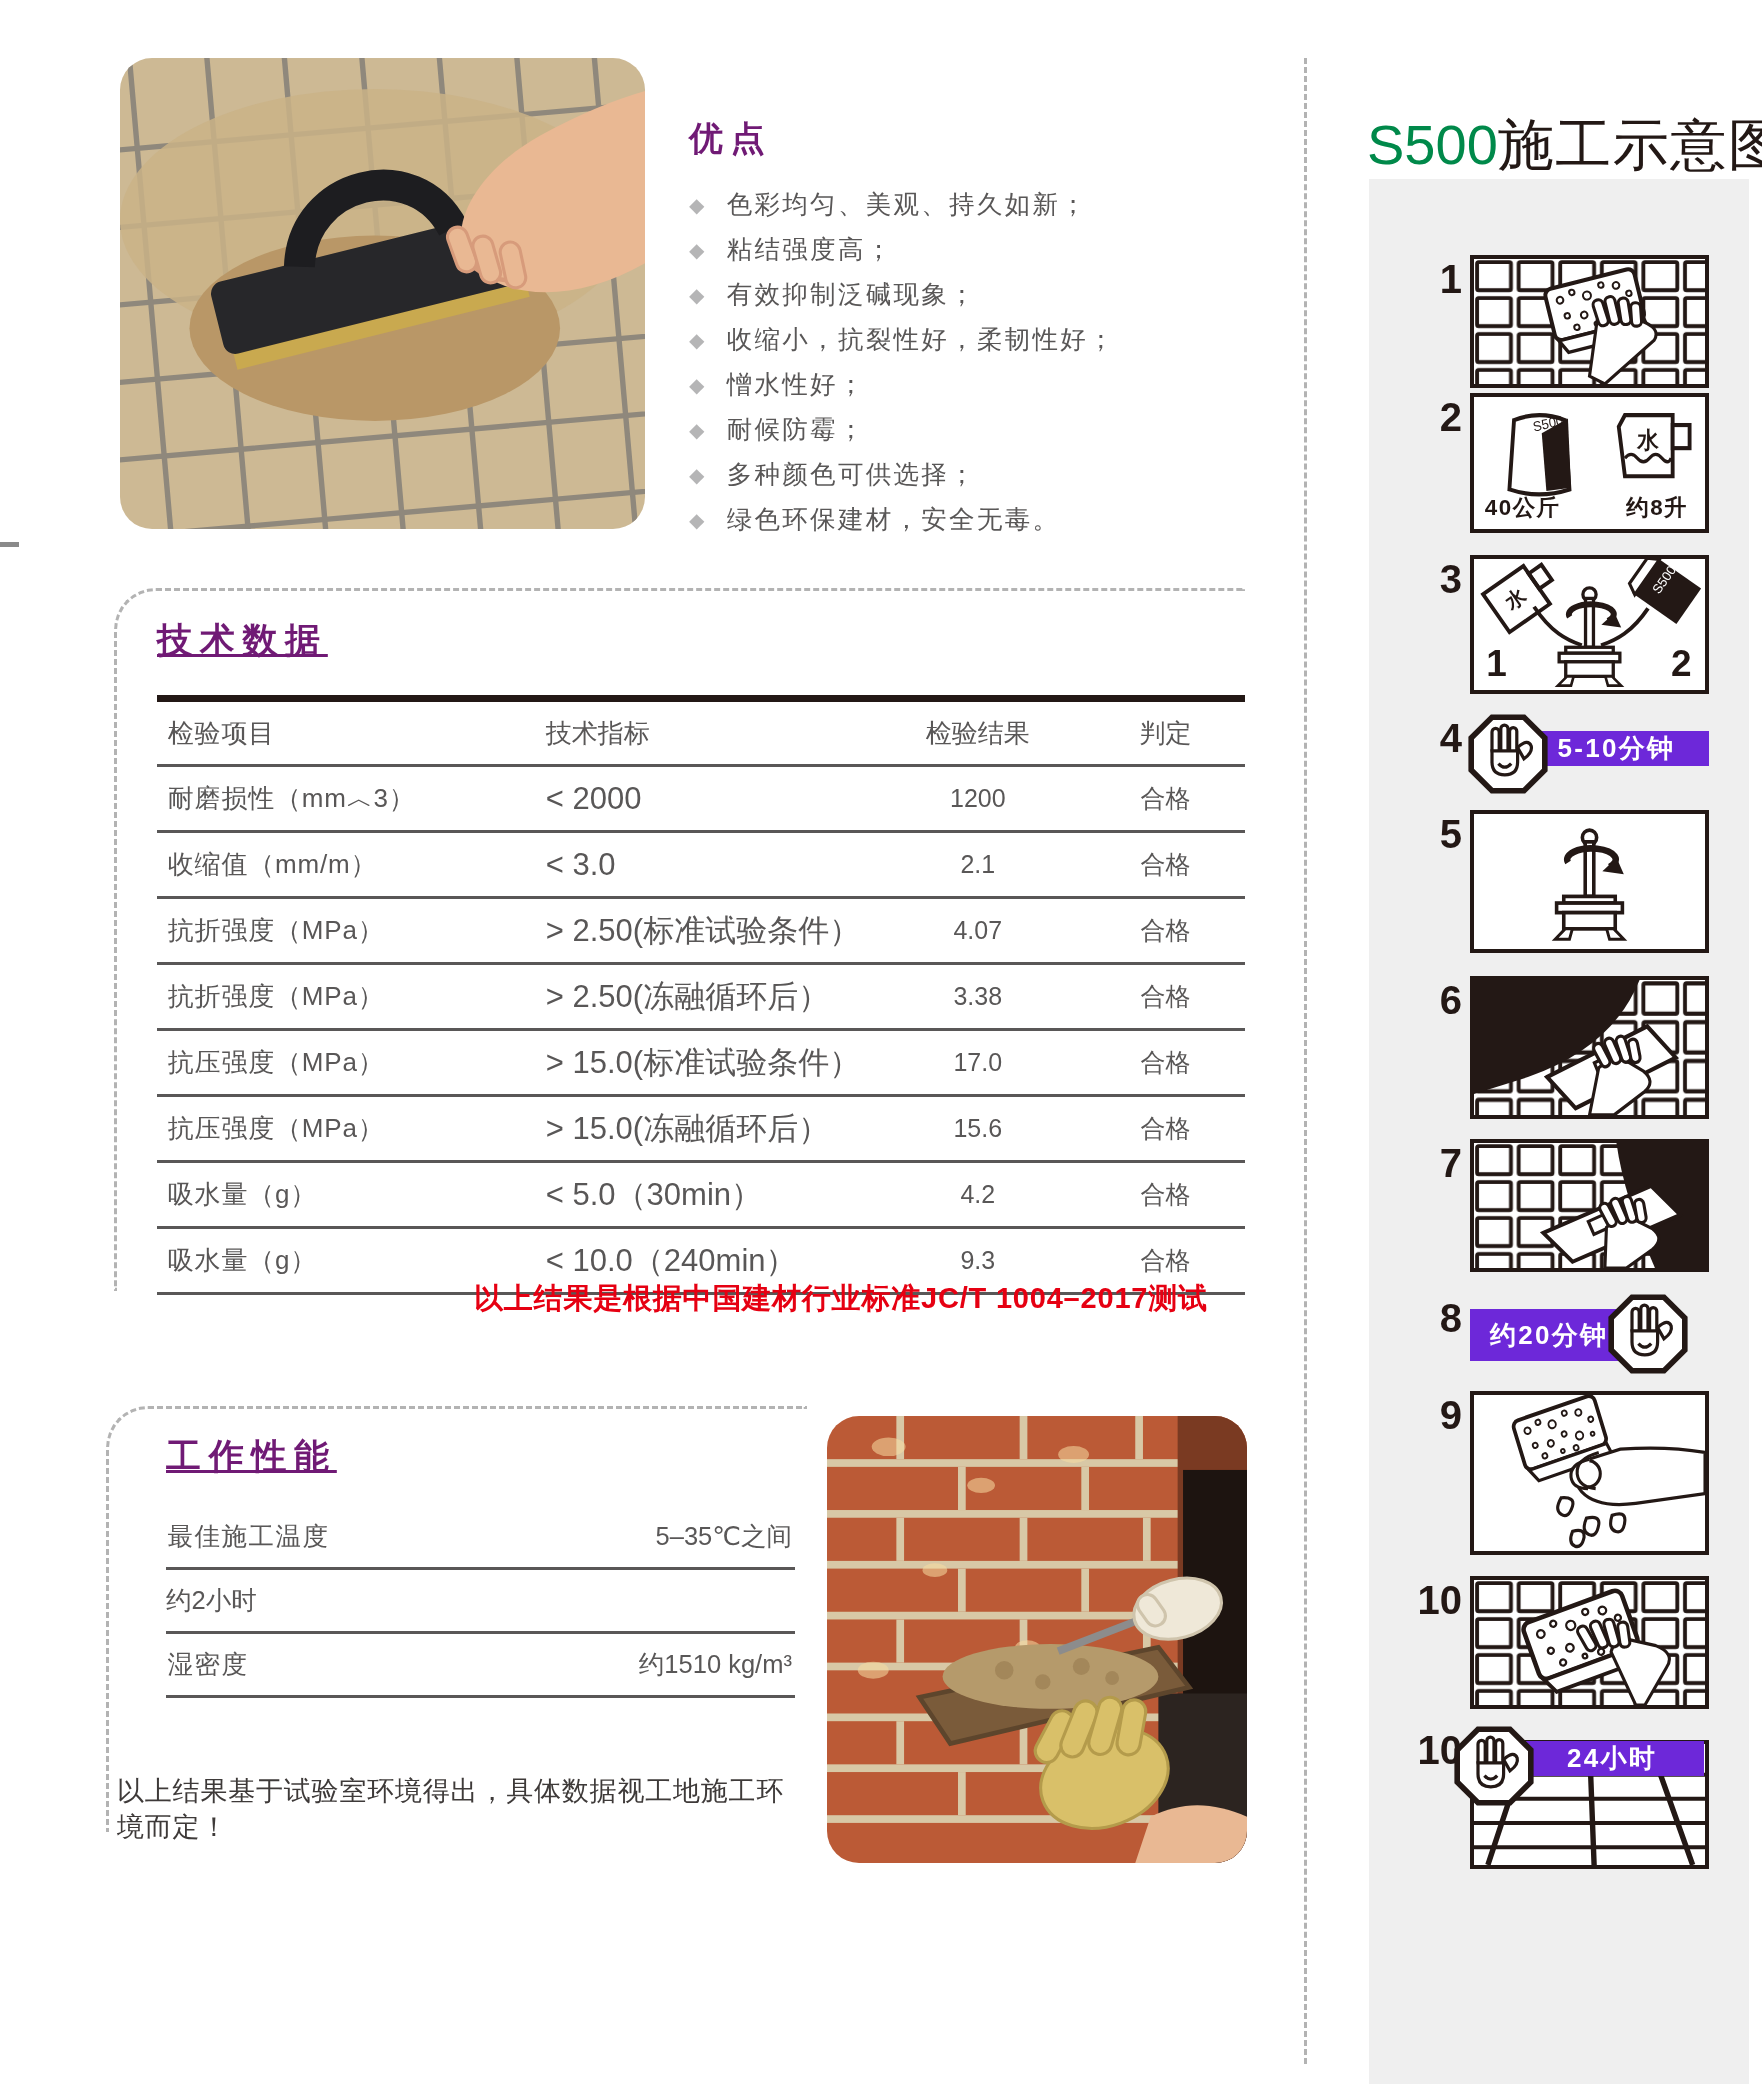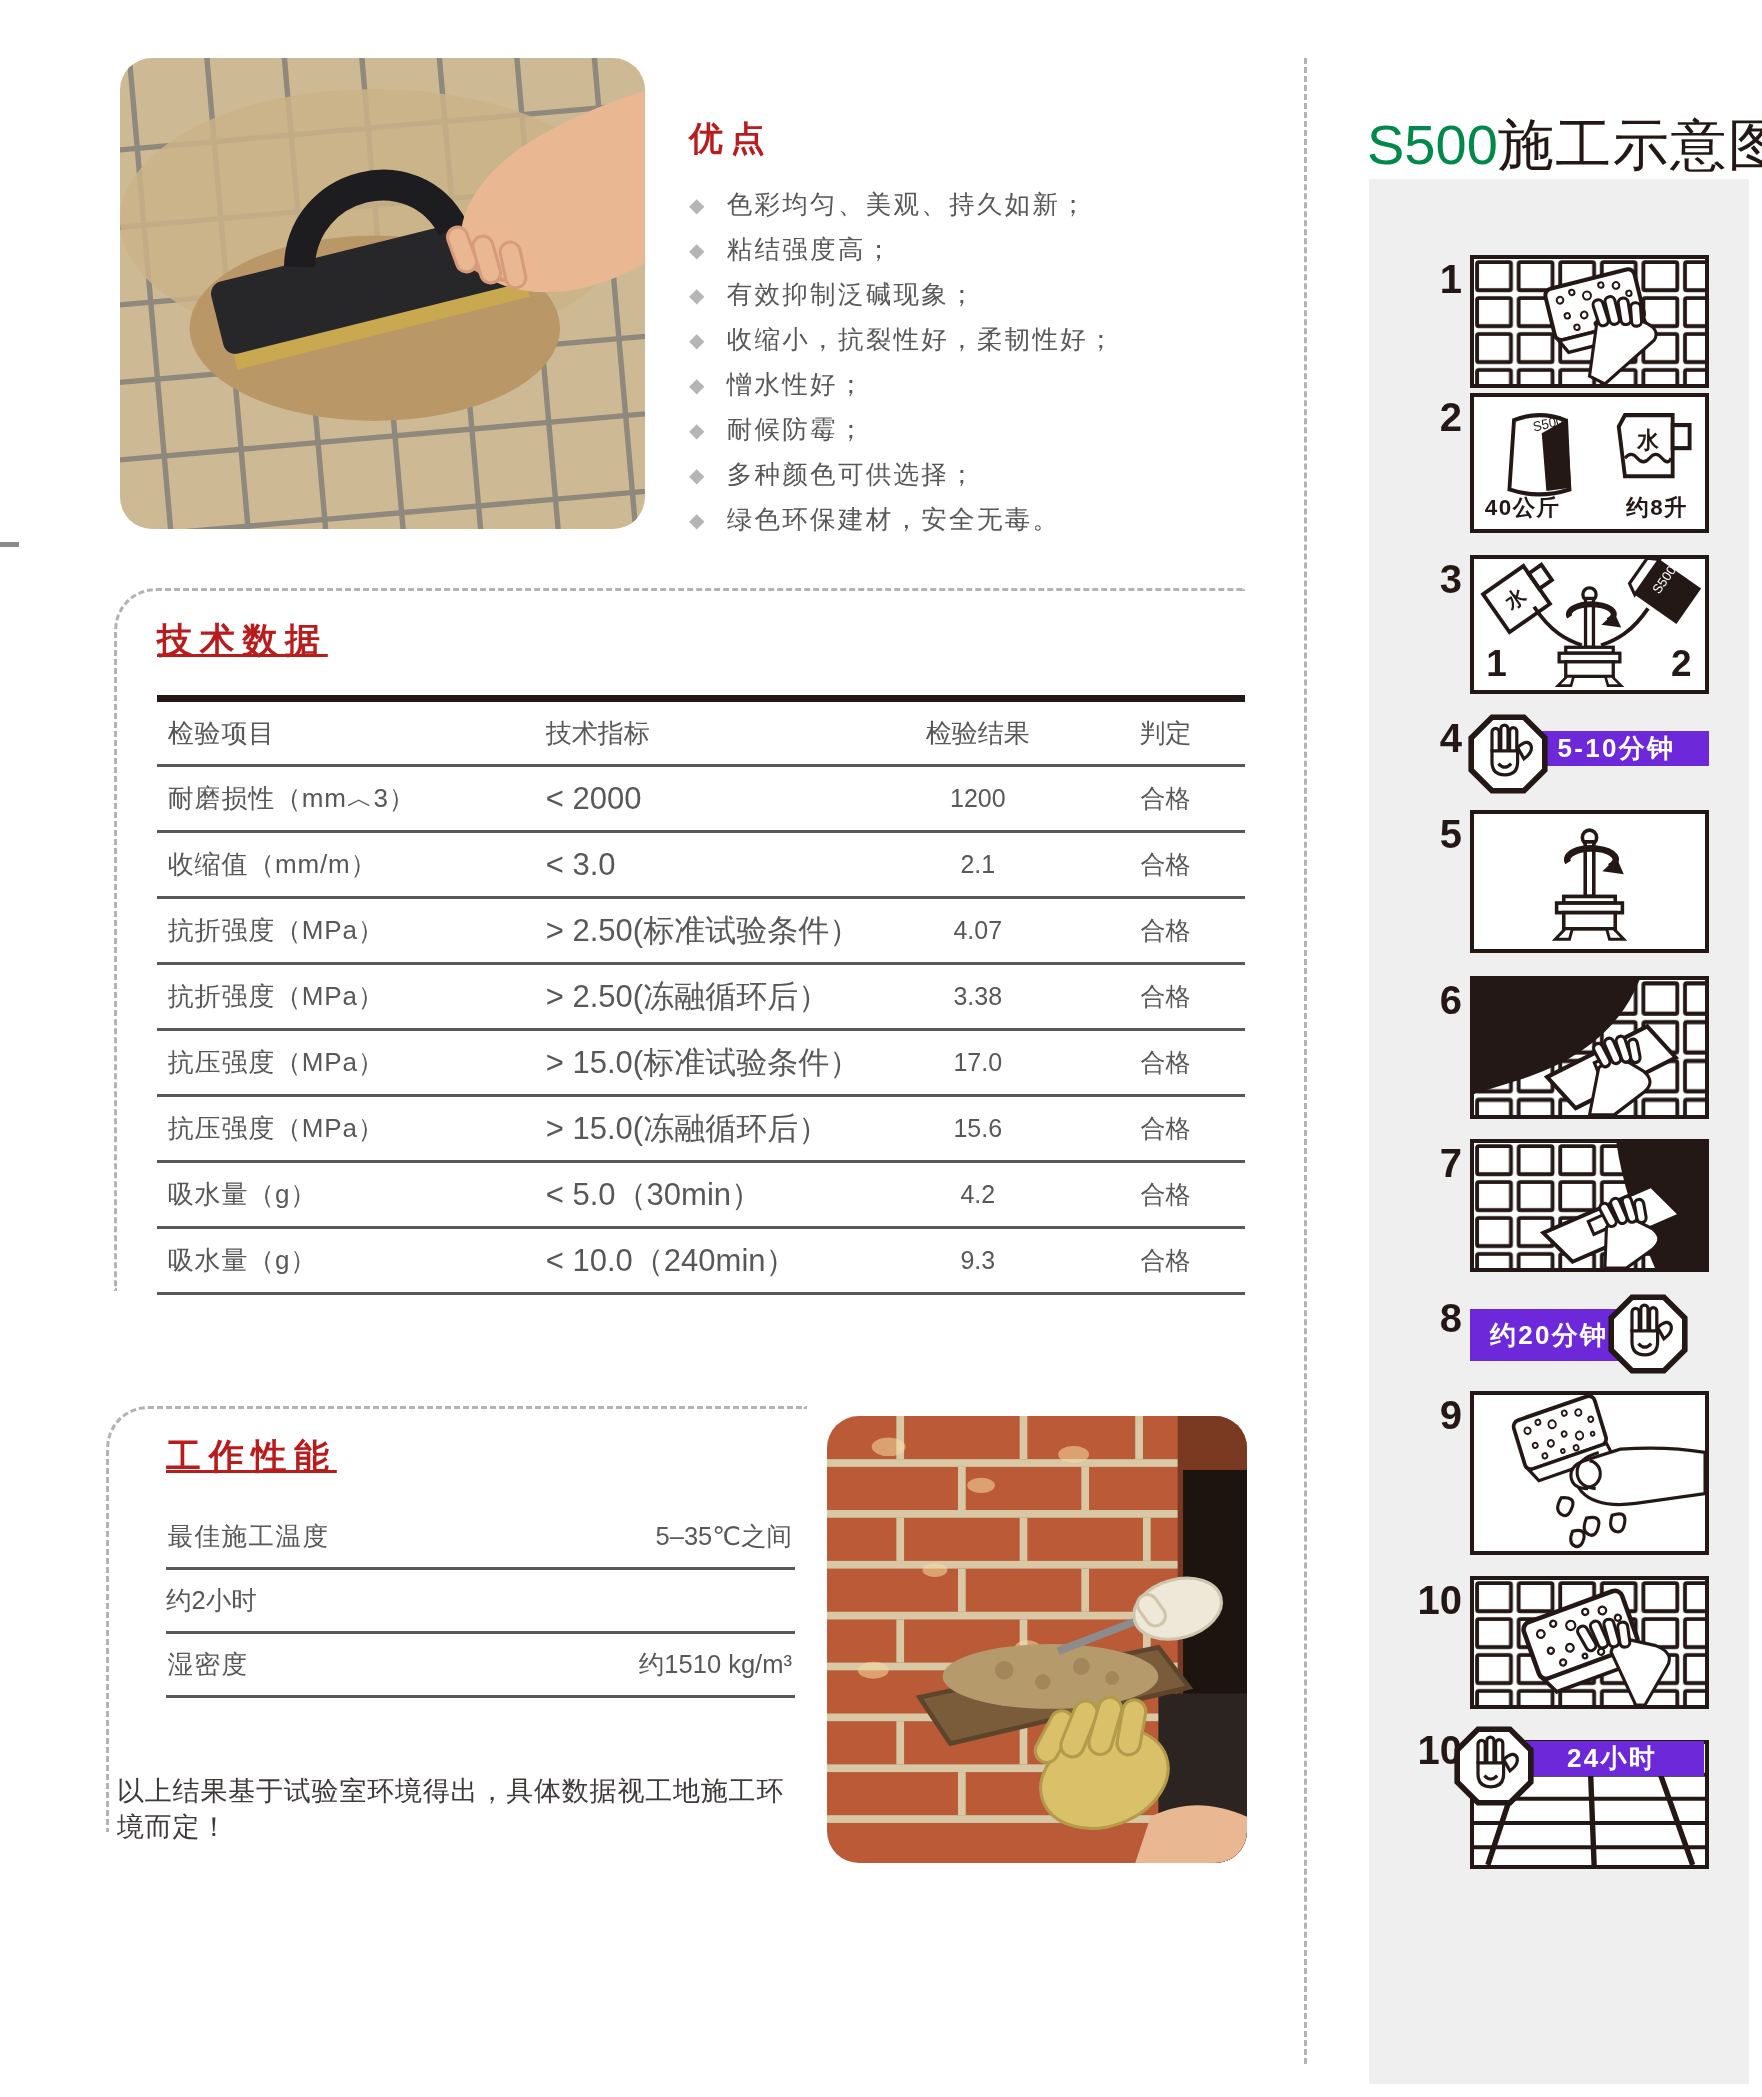--- a/index.html
+++ b/index.html
@@ -1,21 +1,21 @@
 <!DOCTYPE html>
 <html style="font-size:12.3px"><head>
 <meta charset="utf-8">
 <style>
   html,body{margin:0;padding:0;background:#ffffff;}
   .page{position:relative;width:1763px;height:2097px;background:#fff;
         font-family:"Liberation Sans","DejaVu Sans",sans-serif;color:#595757;overflow:hidden;}
   .abs{position:absolute;}
 
   
-  .h-blue{color:#b91c1c;font-weight:bold;letter-spacing:7.7px;}
+  .h-blue{color:#701a75;font-weight:bold;letter-spacing:7.7px;}
   .adv-title{font-size:34px;}
   .sec-title{font-size:35px;text-decoration:underline;}
 
   
   .adv-list{list-style:none;margin:0;padding:0;}
   .adv-list li{display:flex;align-items:center;height:45px;font-size:25.5px;color:#595757;letter-spacing:2.3px;}
   .dia{color:#b5b5b6;font-size:20px;margin-right:20px;line-height:1;}
 
   
   .dash-box{border-top:3.9px dashed #b3b3b3;border-left:3.9px dashed #b3b3b3;border-top-left-radius:42px;}
@@ -228,20 +228,21 @@
       </div>
       <div class="trow">
         <div class="c1">吸水量（g）</div>
           <div class="c2">&lt; 10.0（240min）</div>
           <div class="c3">9.3</div>
           <div class="c4">合格</div>
       </div>
     </div>
   </div>
 
+  <div class="abs red-note" style="left:474px;top:1279px">以上结果是根据中国建材行业标准JC/T 1004–2017测试</div>
 
   <div class="abs dash-box" style="left:106px;top:1406px;width:698px;height:423px"></div>
 
   <div class="abs" style="left:166px;top:1433px;width:629px">
     <div class="h-blue sec-title">工作性能</div>
     <div class="ptable ptop" style="margin-top:26px">
       <div class="prow">
         <div class="pl">最佳施工温度</div>
           <div class="pv">5–35℃之间</div>
       </div>

